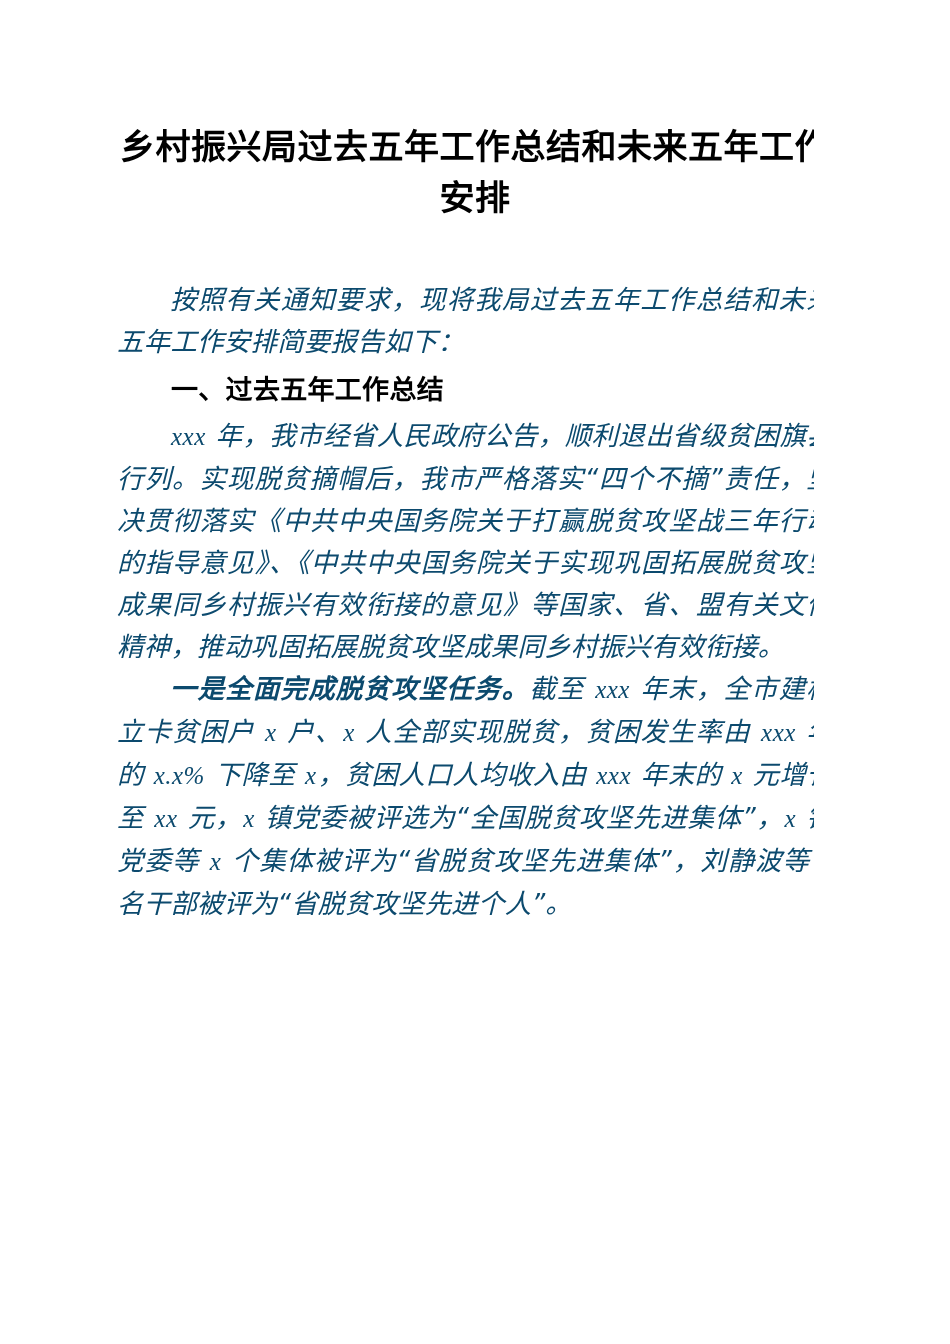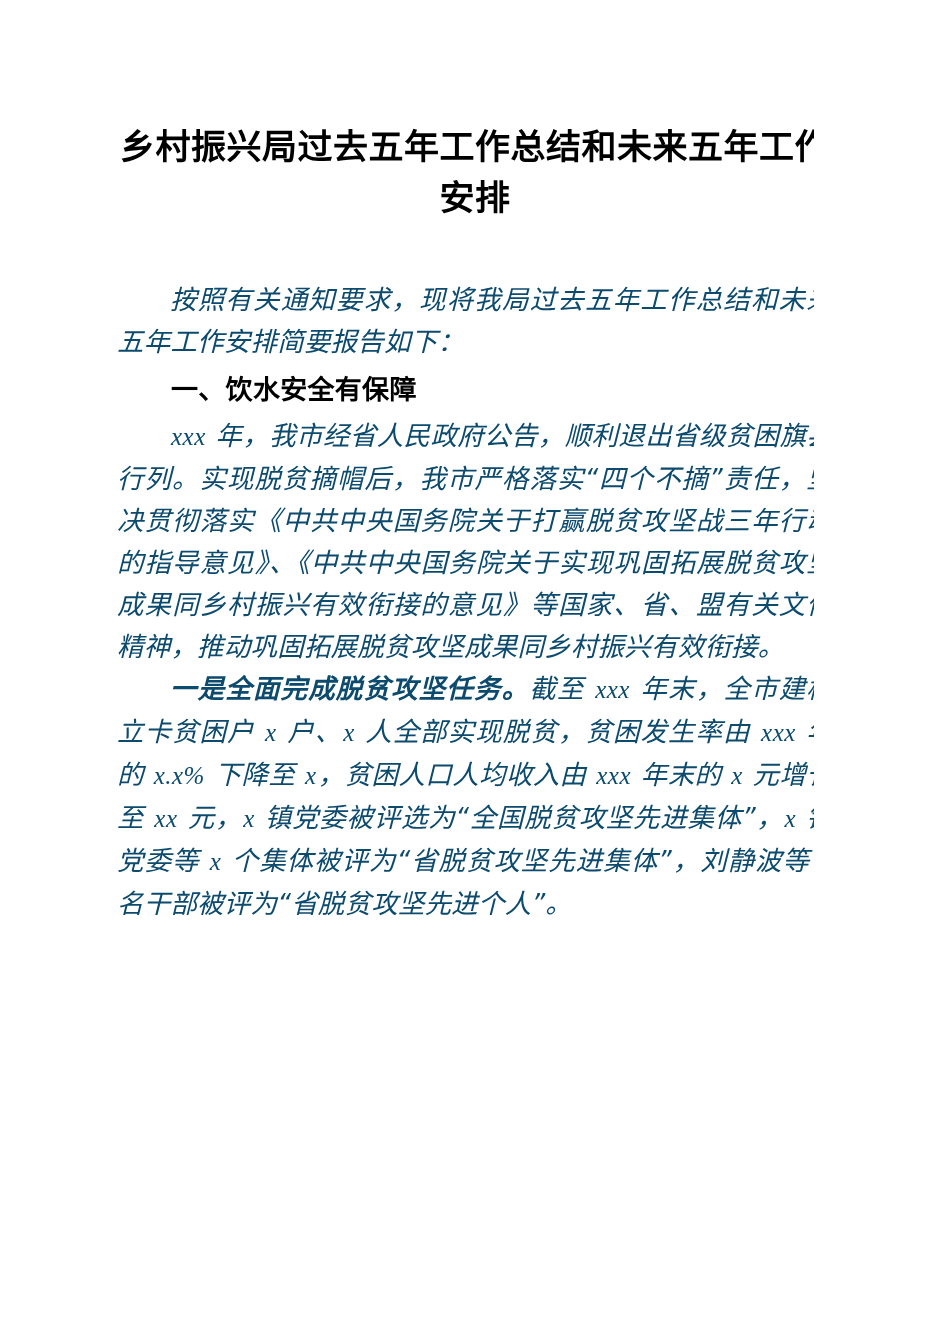--- a/index.html
+++ b/index.html
@@ -101,21 +101,21 @@
 </head>
 <body>
 
 <div class="page">
   <div class="content">
 
     <h1 class="doc-title" id="title-el">乡村振兴局过去五年工作总结和未来五年工作安排</h1>
 
     <p class="para first-body" id="block-intro">按照有关通知要求，现将我局过去五年工作总结和未来五年工作安排简要报告如下：</p>
 
-    <h2 class="section-heading" id="block-heading-1">一、饮水安全有保障</h2>
+    <h2 class="section-heading" id="block-heading-1">一、过去五年工作总结</h2>
 
     <p class="para" id="block-para-1"><span class="num">xxx</span> 年，我市经省人民政府公告，顺利退出省级贫困旗县行列。实现脱贫摘帽后，我市严格落实“四个不摘”责任，坚决贯彻落实《中共中央国务院关于打赢脱贫攻坚战三年行动的指导意见》、《中共中央国务院关于实现巩固拓展脱贫攻坚成果同乡村振兴有效衔接的意见》等国家、省、盟有关文件精神，推动巩固拓展脱贫攻坚成果同乡村振兴有效衔接。</p>
 
     <p class="para gap-before" id="block-para-2"><span class="lead">一是全面完成脱贫攻坚任务。</span>截至 <span class="num">xxx</span> 年末，全市建档立卡贫困户 <span class="num">x</span> 户、<span class="num">x</span> 人全部实现脱贫，贫困发生率由 <span class="num">xxx</span> 年的 <span class="num">x.x%</span> 下降至 <span class="num">x</span>，贫困人口人均收入由 <span class="num">xxx</span> 年末的 <span class="num">x</span> 元增长至 <span class="num">xx</span> 元，<span class="num">x</span> 镇党委被评选为“全国脱贫攻坚先进集体”，<span class="num">x</span> 镇党委等 <span class="num">x</span> 个集体被评为“省脱贫攻坚先进集体”，刘静波等 <span class="num">x</span> 名干部被评为“省脱贫攻坚先进个人”。</p>
 
 
   </div>
 </div>
 
 </body></html>

